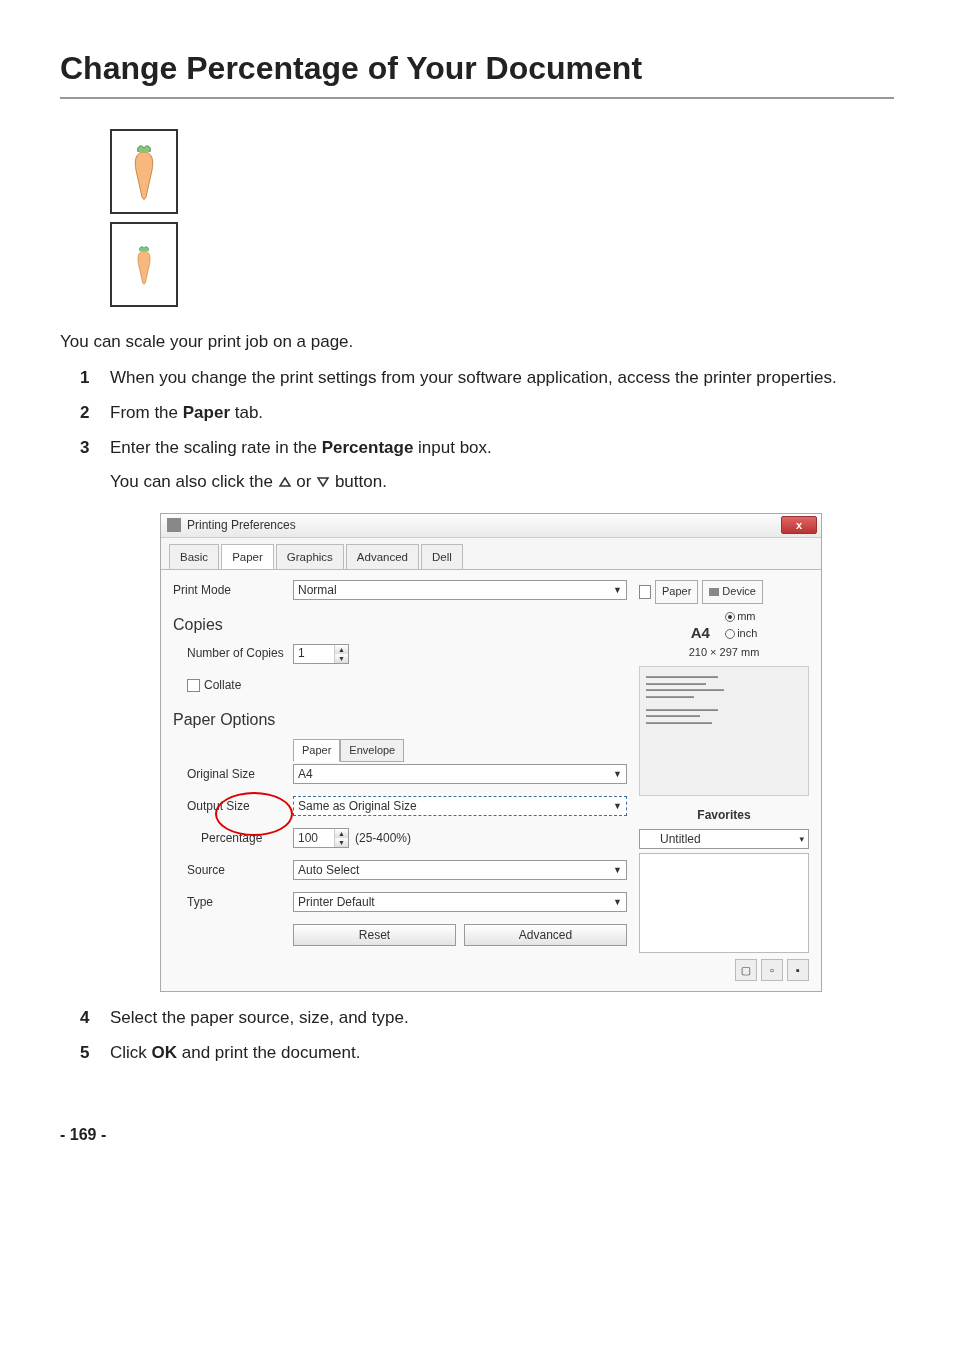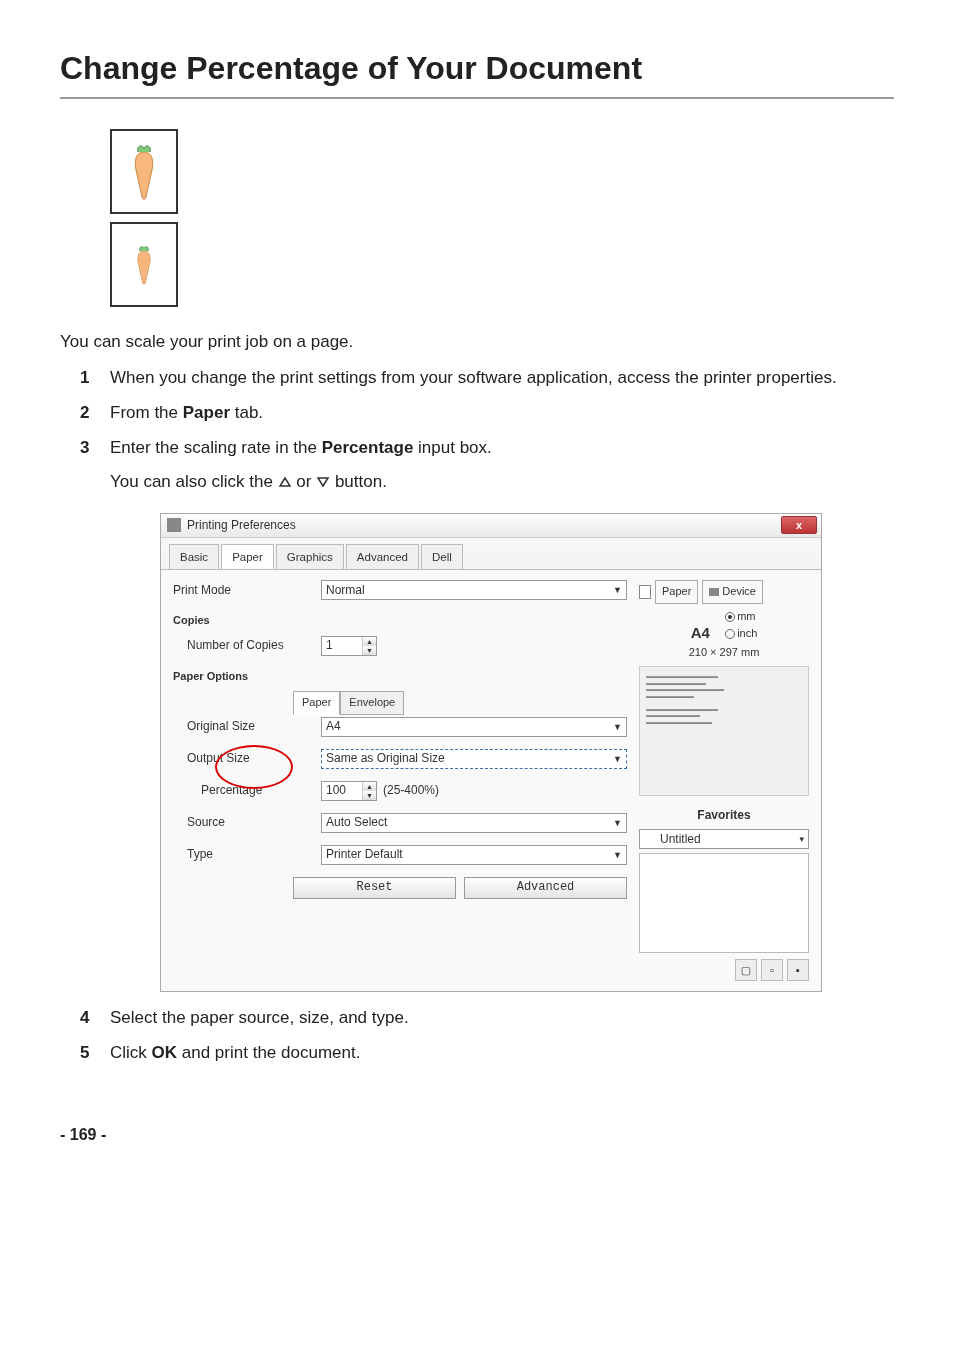--- a/index.html
+++ b/index.html
@@ -114,21 +114,20 @@
       display: flex;
       gap: 12px;
       min-height: 400px;
     }
     .left-col { flex: 1; }
     .right-col { width: 170px; }
     .field-row {
       display: flex;
       align-items: center;
       margin-bottom: 12px;
-      gap: 28px;
     }
     .field-label { width: 120px; font-size: 12px; }
     .field-label.indent { padding-left: 14px; }
     .field-label.indent2 { padding-left: 28px; }
     .control {
       flex: 1;
     }
     .combo, .txt {
       border: 1px solid #999;
       background: #fff;
@@ -162,21 +161,21 @@
       background: linear-gradient(#fff,#ddd);
     }
     .callout {
       position: relative;
     }
     .callout-circle {
       position: absolute;
       border: 2px solid #d00;
       border-radius: 50%;
     }
-    .section-heading { font-size: 11px; margin: 6px 0 6px 0; font-weight: bold; }
+    .section-heading { font-size: 16px; margin: 6px 0 6px 0; }
     .mini-tabs {
       display: flex;
       gap: 0;
       margin-bottom: 2px;
     }
     .mini-tab {
       border: 1px solid #aaa;
       padding: 2px 8px;
       font-size: 11px;
       background: #f0f0f0;
@@ -326,20 +325,25 @@
           <div class="field-row">
             <div class="field-label indent">Number of Copies</div>
             <div class="spinner">
               <div class="val">1</div>
               <div class="arrows">
                   <span>▲</span>
                   <span>▼</span>
                 </div>
             </div>
           </div>
+          <div class="field-row">
+            <div class="field-label indent">
+              <span class="chk"></span><span>Collate</span>
+            </div>
+          </div>
 
           <div class="section-heading">Paper Options</div>
           <div style="margin-left:120px;">
             <div class="mini-tabs">
               <div class="mini-tab active">Paper</div>
               <div class="mini-tab">Envelope</div>
             </div>
           </div>
           <div class="field-row">
             <div class="field-label indent">Original Size</div>
@@ -376,21 +380,21 @@
                 <span class="caret">▼</span>
             </div>
           </div>
           <div class="field-row">
             <div class="field-label indent">Type</div>
             <div class="control combo">
               <span>Printer Default</span>
                 <span class="caret">▼</span>
             </div>
           </div>
-          <div class="btn-row" style="margin-left:120px;font-family:Liberation Mono, monospace;">
+          <div class="btn-row" style="margin-left:120px;">
             <div class="btn" style="flex:1;">Reset</div>
             <div class="btn" style="flex:1;">Advanced</div>
           </div>
         </div>
 
         <div class="right-col">
           <div class="right-tabs">
             <span style="width:12px;height:14px;border:1px solid #888;background:#fff;display:inline-block;"></span>
             <div class="right-tab">Paper</div>
             <div class="right-tab">

